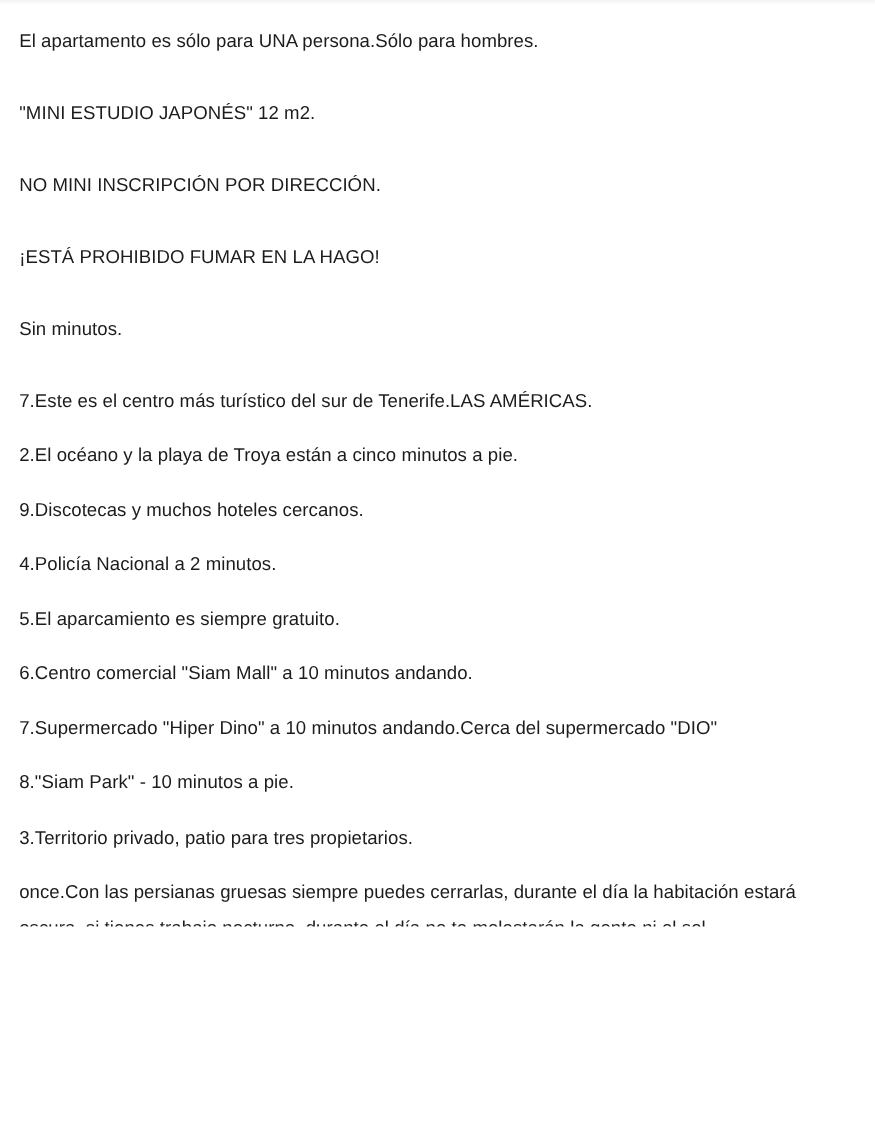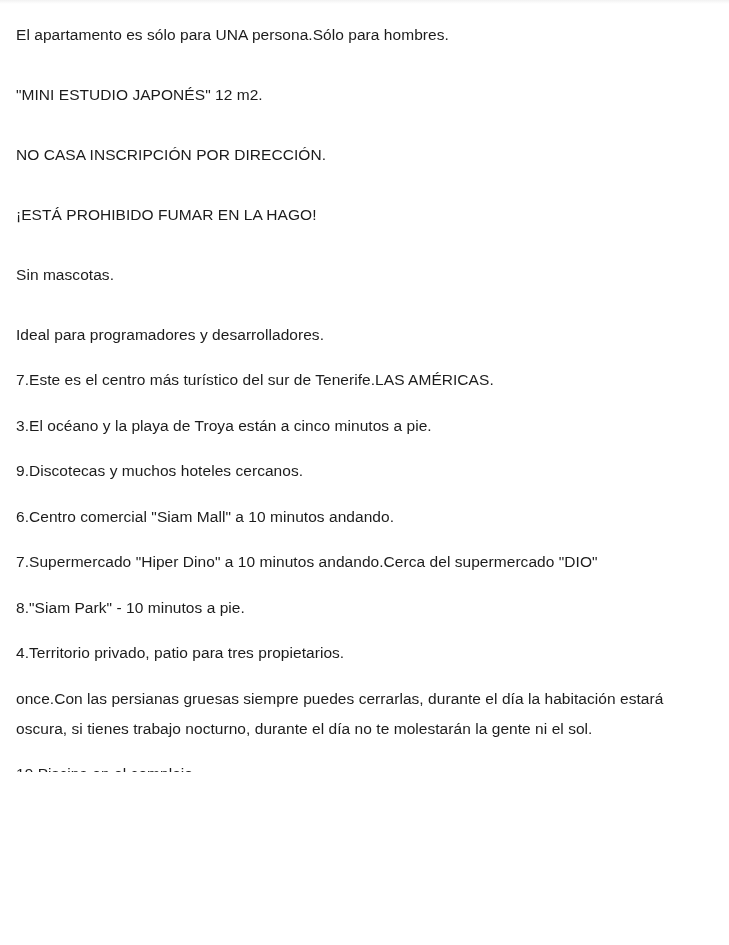--- a/index.html
+++ b/index.html
@@ -58,43 +58,44 @@
 <div class="page">
 
   <div class="top-edge"></div>
 
   <div class="content">
 
     <p class="line block-gap">El apartamento es sólo para UNA persona.Sólo para hombres.</p>
 
     <p class="line block-gap">"MINI ESTUDIO JAPONÉS" 12 m2.</p>
 
-    <p class="line block-gap">NO CASA INSCRIPCIÓN POR DIRECCIÓN.</p>
+    <p class="line block-gap">NO MINI INSCRIPCIÓN POR DIRECCIÓN.</p>
 
     <p class="line block-gap">¡ESTÁ PROHIBIDO FUMAR EN LA HAGO!</p>
 
-    <p class="line block-gap">Sin mascotas.</p>
+    <p class="line block-gap">Sin minutos.</p>
 
-    <p class="line tight">Ideal para programadores y desarrolladores.</p>
 
     <p class="line tight">7.Este es el centro más turístico del sur de Tenerife.LAS AMÉRICAS.</p>
 
-    <p class="line tight">3.El océano y la playa de Troya están a cinco minutos a pie.</p>
+    <p class="line tight">2.El océano y la playa de Troya están a cinco minutos a pie.</p>
 
     <p class="line tight">9.Discotecas y muchos hoteles cercanos.</p>
 
+    <p class="line tight">4.Policía Nacional a 2 minutos.</p>
 
+    <p class="line tight">5.El aparcamiento es siempre gratuito.</p>
 
     <p class="line tight">6.Centro comercial "Siam Mall" a 10 minutos andando.</p>
 
     <p class="line tight">7.Supermercado "Hiper Dino" a 10 minutos andando.Cerca del supermercado "DIO"</p>
 
     <p class="line tight">8."Siam Park" - 10 minutos a pie.</p>
 
-    <p class="line tight">4.Territorio privado, patio para tres propietarios.</p>
+    <p class="line tight">3.Territorio privado, patio para tres propietarios.</p>
 
 
     <p class="line tight">once.Con las persianas gruesas siempre puedes cerrarlas, durante el día la habitación estará oscura, si tienes trabajo nocturno, durante el día no te molestarán la gente ni el sol.</p>
 
     <p class="line tight">19.Piscina en el complejo.</p>
 
     <p class="line tight">13.Minigimnasio personal en el estudio.</p>
 
   </div>
 </div>

